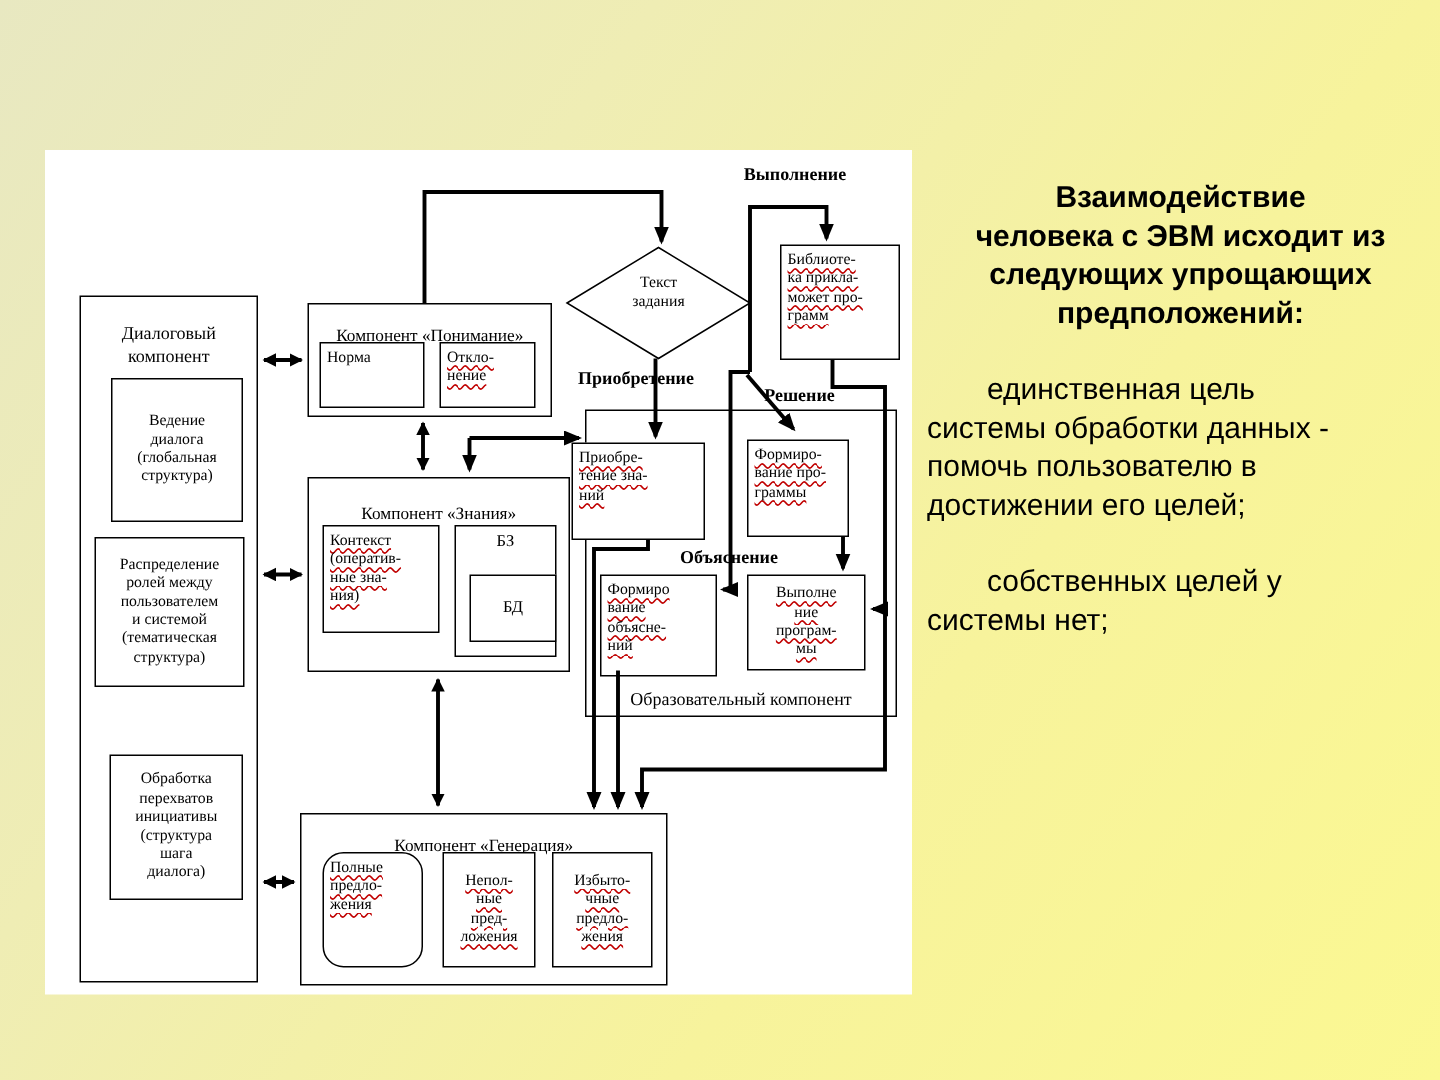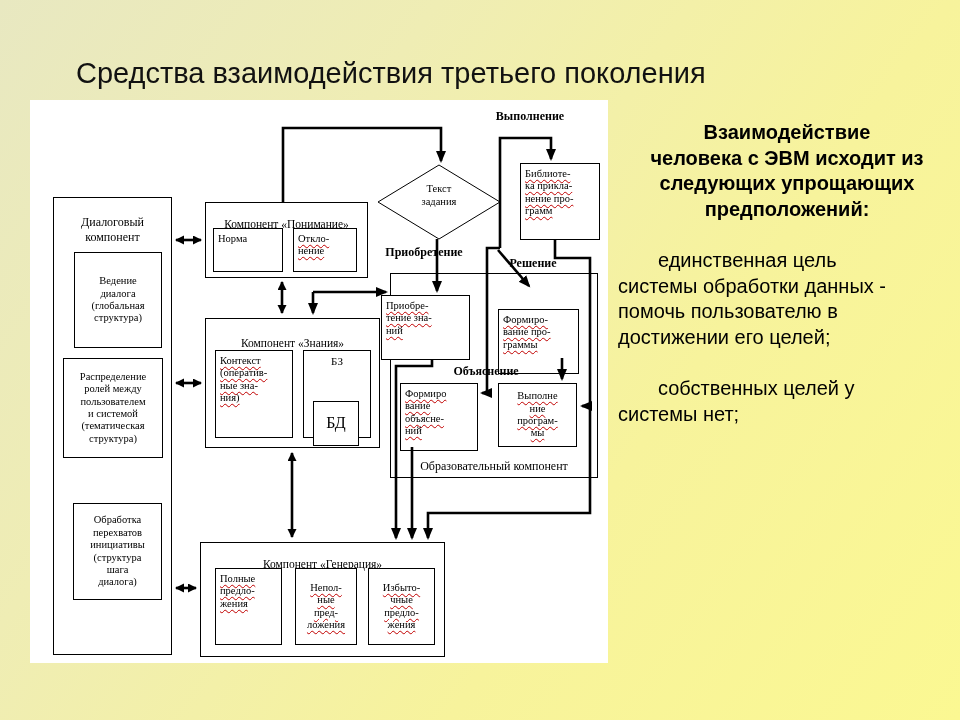--- a/index.html
+++ b/index.html
@@ -25,21 +25,20 @@
     text-decoration-thickness:1px;text-underline-offset:2px;}
   .rtext{position:absolute;left:618px;top:120px;width:338px;font-size:20px;line-height:25.5px;}
   .rtext .hdr{font-weight:bold;text-align:center;white-space:pre-line;margin:0 0 26px 0;}
   .rtext p{margin:0 0 26px 0;text-indent:40px;white-space:pre-line;}
 </style>
 </head>
 <body>
 
 <div class="slide">
 
-  <div class="title">Средства взаимодействия третьего поколения</div>
 
   <div class="panel">
 
     <div class="box outer" style="left:23px;top:97px;width:119px;height:458px;">
       <div class="otitle" style="font-size:12px;padding-top:5px;">Диалоговый
 компонент</div>
     </div>
     <div class="box outer" style="left:175px;top:102px;width:163px;height:76px;">
       <div class="otitle">Компонент «Понимание»</div>
     </div>
@@ -67,48 +66,48 @@
 
     <div class="box vc" style="left:43px;top:403px;width:89px;height:97px;">Обработка
 перехватов
 инициативы
 (структура
 шага
 диалога)</div>
     <div class="box sp" style="left:263px;top:128px;width:64px;height:44px;">Откло-
 нение</div>
 
-    <div class="box sp" style="left:185px;top:250px;width:78px;height:88px;">Контекст
+    <div class="box sp" style="left:185px;top:250px;width:78px;height:72px;">Контекст
 (оператив-
 ные зна-
 ния)</div>
     <div class="box" style="left:273px;top:250px;width:68px;height:88px;text-align:center;font-size:11px;">БЗ</div>
-    <div class="box vc" style="left:283px;top:301px;width:46px;height:45px;font-size:16px;">БД</div>
+    <div class="box vc" style="left:283px;top:283px;width:58px;height:45px;font-size:11px;">БД</div>
 
-    <div class="box sp" style="left:185px;top:468px;width:67px;height:77px;">Полные
+    <div class="box sp" style="left:185px;top:468px;width:67px;height:77px;border-radius:14px;">Полные
 предло-
 жения</div>
     <div class="box vc sp" style="left:265px;top:468px;width:62px;height:77px;">Непол-
 ные
 пред-
 ложения</div>
     <div class="box vc sp" style="left:338px;top:468px;width:67px;height:77px;">Избыто-
 чные
 предло-
 жения</div>
 
     <div class="box sp" style="left:490px;top:63px;width:80px;height:77px;">Библиоте-
 ка прикла-
-нение про-
+может про-
 грамм</div>
 
     <div class="box sp" style="left:351px;top:195px;width:89px;height:65px;">Приобре-
 тение зна-
 ний</div>
-    <div class="box sp" style="left:468px;top:193px;width:81px;height:65px;margin-top:16px;">Формиро-
+    <div class="box sp" style="left:468px;top:193px;width:68px;height:65px;">Формиро-
 вание про-
 граммы</div>
     <div class="box sp" style="left:370px;top:283px;width:78px;height:68px;">Формиро
 вание
 объясне-
 ний</div>
     <div class="box vc sp" style="left:468px;top:283px;width:79px;height:64px;">Выполне
 ние
 програм-
 мы</div>

